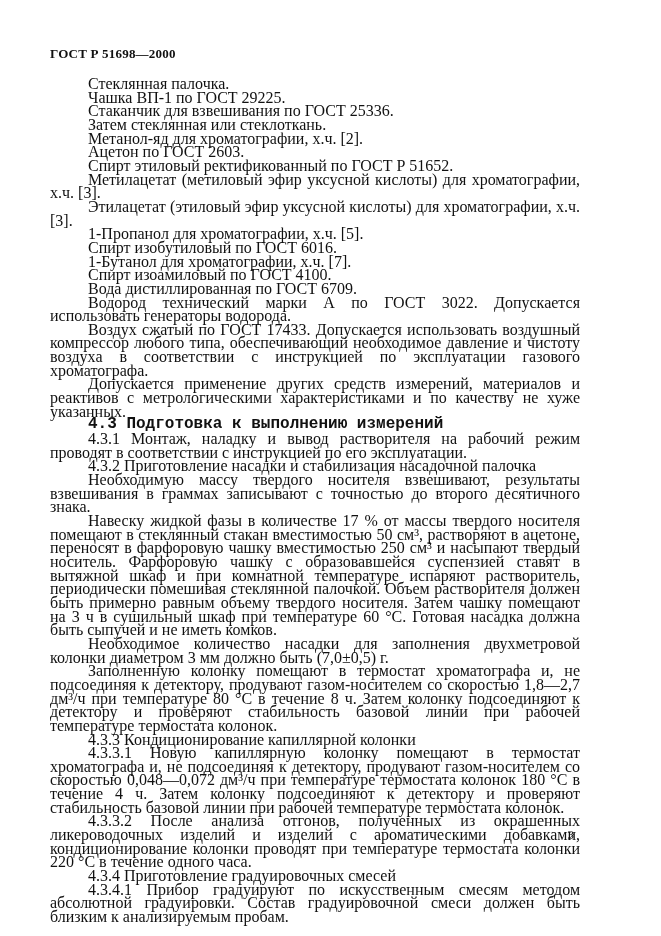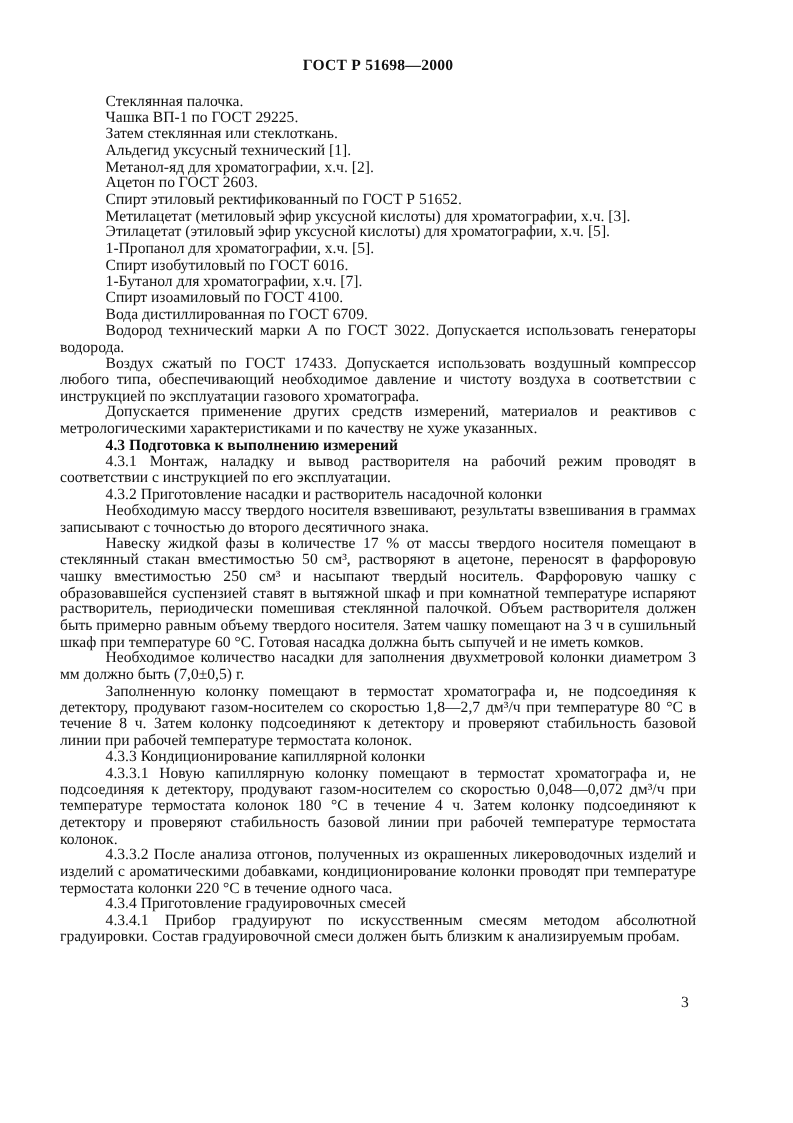--- a/index.html
+++ b/index.html
@@ -18,80 +18,81 @@
   .page {
     position: absolute;
     inset: 0;
     background: #ffffff;
   }
   .doc-header {
     position: absolute;
     top: 46px;
     left: 50px;
     width: 530px;
-    text-align: center;
+    text-align: left;
     font-weight: bold;
     font-size: 13px;
     letter-spacing: 0.2px;
     white-space: nowrap;
   }
   .content {
     position: absolute;
     top: 77px;
     left: 50px;
     width: 530px;
-    font-size: 13px;
+    font-size: 16px;
     line-height: 13.65px;
     text-align: justify;
   }
   .content p {
     margin: 0;
     padding: 0;
     text-indent: 38px;
   }
   .content p.bold {
     font-weight: bold;
+    font-family: Liberation Mono, monospace;
   }
   .page-number {
     position: absolute;
     top: 827px;
     left: 50px;
     width: 524px;
     text-align: right;
     font-size: 13px;
   }
 </style>
 </head>
 <body>
 
 <div class="page">
 
   <div class="doc-header">ГОСТ Р 51698—2000</div>
 
   <div class="content">
     <p>Стеклянная палочка.</p>
     <p>Чашка ВП-1 по ГОСТ 29225.</p>
+    <p>Стаканчик для взвешивания по ГОСТ 25336.</p>
     <p>Затем стеклянная или стеклоткань.</p>
-    <p>Альдегид уксусный технический [1].</p>
     <p>Метанол-яд для хроматографии, х.ч. [2].</p>
     <p>Ацетон по ГОСТ 2603.</p>
     <p>Спирт этиловый ректификованный по ГОСТ Р 51652.</p>
     <p>Метилацетат (метиловый эфир уксусной кислоты) для хроматографии, х.ч. [3].</p>
-    <p>Этилацетат (этиловый эфир уксусной кислоты) для хроматографии, х.ч. [5].</p>
+    <p>Этилацетат (этиловый эфир уксусной кислоты) для хроматографии, х.ч. [3].</p>
     <p>1-Пропанол для хроматографии, х.ч. [5].</p>
     <p>Спирт изобутиловый по ГОСТ 6016.</p>
     <p>1-Бутанол для хроматографии, х.ч. [7].</p>
     <p>Спирт изоамиловый по ГОСТ 4100.</p>
     <p>Вода дистиллированная по ГОСТ 6709.</p>
     <p>Водород технический марки А по ГОСТ 3022. Допускается использовать генераторы водорода.</p>
     <p>Воздух сжатый по ГОСТ 17433. Допускается использовать воздушный компрессор любого типа, обеспечивающий необходимое давление и чистоту воздуха в соответствии с инструкцией по эксплуатации газового хроматографа.</p>
     <p>Допускается применение других средств измерений, материалов и реактивов с метрологическими характеристиками и по качеству не хуже указанных.</p>
     <p class="bold">4.3 Подготовка к выполнению измерений</p>
     <p>4.3.1 Монтаж, наладку и вывод растворителя на рабочий режим проводят в соответствии с инструкцией по его эксплуатации.</p>
-    <p>4.3.2 Приготовление насадки и растворитель насадочной колонки</p>
+    <p>4.3.2 Приготовление насадки и стабилизация насадочной палочка</p>
     <p>Необходимую массу твердого носителя взвешивают, результаты взвешивания в граммах записывают с точностью до второго десятичного знака.</p>
     <p>Навеску жидкой фазы в количестве 17 % от массы твердого носителя помещают в стеклянный стакан вместимостью 50 см³, растворяют в ацетоне, переносят в фарфоровую чашку вместимостью 250 см³ и насыпают твердый носитель. Фарфоровую чашку с образовавшейся суспензией ставят в вытяжной шкаф и при комнатной температуре испаряют растворитель, периодически помешивая стеклянной палочкой. Объем растворителя должен быть примерно равным объему твердого носителя. Затем чашку помещают на 3 ч в сушильный шкаф при температуре 60 °С. Готовая насадка должна быть сыпучей и не иметь комков.</p>
     <p>Необходимое количество насадки для заполнения двухметровой колонки диаметром 3 мм должно быть (7,0±0,5) г.</p>
     <p>Заполненную колонку помещают в термостат хроматографа и, не подсоединяя к детектору, продувают газом-носителем со скоростью 1,8—2,7 дм³/ч при температуре 80 °С в течение 8 ч. Затем колонку подсоединяют к детектору и проверяют стабильность базовой линии при рабочей температуре термостата колонок.</p>
     <p>4.3.3 Кондиционирование капиллярной колонки</p>
     <p>4.3.3.1 Новую капиллярную колонку помещают в термостат хроматографа и, не подсоединяя к детектору, продувают газом-носителем со скоростью 0,048—0,072 дм³/ч при температуре термостата колонок 180 °С в течение 4 ч. Затем колонку подсоединяют к детектору и проверяют стабильность базовой линии при рабочей температуре термостата колонок.</p>
     <p>4.3.3.2 После анализа отгонов, полученных из окрашенных ликероводочных изделий и изделий с ароматическими добавками, кондиционирование колонки проводят при температуре термостата колонки 220 °С в течение одного часа.</p>
     <p>4.3.4 Приготовление градуировочных смесей</p>
     <p>4.3.4.1 Прибор градуируют по искусственным смесям методом абсолютной градуировки. Состав градуировочной смеси должен быть близким к анализируемым пробам.</p>
   </div>

